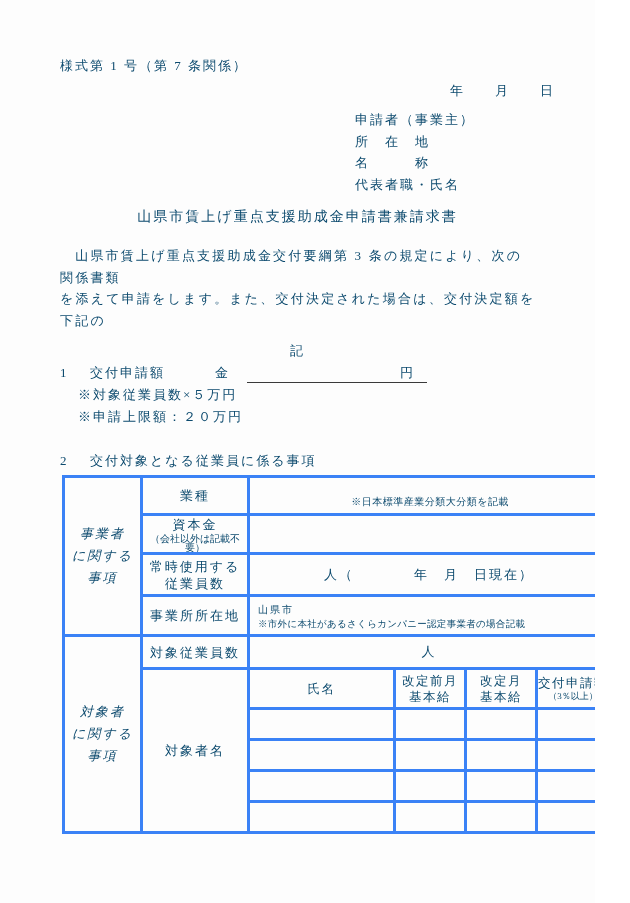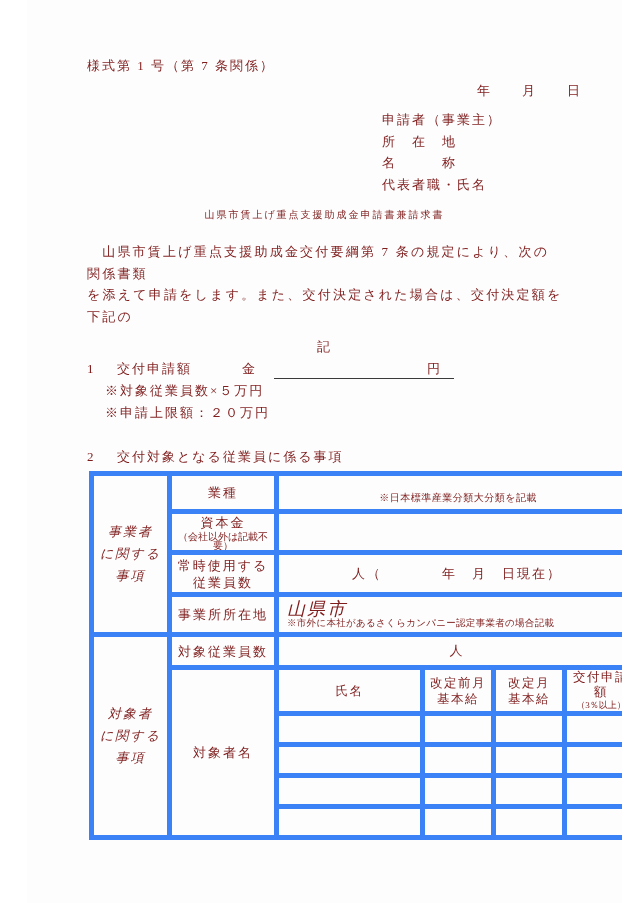--- a/index.html
+++ b/index.html
@@ -1,60 +1,60 @@
 <!DOCTYPE html>
 <html><head>
 <meta charset="utf-8">
 <style>
   html,body{margin:0;padding:0;background:#ffffff;}
   .page{
     position:relative;width:595px;height:903px;background:#fdfdfd;
     font-family:"Liberation Serif","DejaVu Serif",serif;
-    color:#7f1d1d;font-size:13px;overflow:hidden;margin-left:27px;
+    color:#0c4a6e;font-size:13px;overflow:hidden;
   }
   .ls{letter-spacing:2px;}
   .form-number{padding-top:57px;margin-left:60px;}
   .date-line{margin-top:7px;margin-right:40px;text-align:right;}
   .addressee-line{margin-top:3px;margin-left:60px;}
   .addressee-suffix{margin-left:58px;}
   .applicant-block{margin-left:355px;margin-top:9px;line-height:21.5px;}
-  .doc-title{margin-top:13px;text-align:center;font-size:10px;}
+  .doc-title{margin-top:13px;text-align:center;font-size:14px;}
   .paragraph{margin:19px 58px 0 60px;line-height:21.6px;letter-spacing:2.2px;}
   .ki{margin-top:11px;text-align:center;}
   .item-line{margin-left:60px;margin-top:4px;}
   .item-num{display:inline-block;width:14px;}
   .item1-label{margin-left:16px;}
   .currency-prefix{margin-left:50px;}
   .blank-line{
     display:inline-block;width:180px;margin-left:17px;
     border-bottom:1px solid #3a3a3a;text-align:right;
     padding-right:12px;box-sizing:border-box;
   }
   .item-note{margin-left:78px;margin-top:2px;line-height:20px;}
   .item2-line{margin-left:60px;margin-top:25px;}
   .item2-label{margin-left:16px;}
 
   table.form-table{
     margin:5px 0 0 62px;border-collapse:collapse;table-layout:fixed;
     width:546px;
   }
   .form-table td{
-    border:5px solid #3b82f6;vertical-align:middle;text-align:center;
+    border:3px solid #3b82f6;vertical-align:middle;text-align:center;
     padding:0;overflow:hidden;
   }
   .pre{white-space:pre-line;}
   .r1{height:38px;} .r2{height:38px;} .r3{height:42px;} .r4{height:40px;}
   .r5{height:33px;} .r6{height:40px;} .re{height:31px;}
   td.group-cell{line-height:22px;font-style:italic;}
   td.note-cell{text-align:center;vertical-align:bottom;padding:0 6px 4px 8px;}
   .small-note{font-size:10px;letter-spacing:0.5px;}
   .capital-sub{display:block;font-size:10px;letter-spacing:0;line-height:9px;margin-top:1px;}
   td.label-cell{line-height:17px;}
   td.location-cell{text-align:left;vertical-align:middle;padding:2px 4px 2px 8px;line-height:15px;}
-  .location-city{display:block;font-size:18px;letter-spacing:2px;line-height:16px;font-style:italic;}
+  .location-city{display:block;font-size:10px;letter-spacing:2px;line-height:16px;}
   .location-note{display:block;font-size:9.5px;letter-spacing:0.3px;line-height:12px;}
   td.subheader-cell{line-height:16px;font-size:12.5px;letter-spacing:1.5px;}
   .rate-sub{display:block;font-size:9px;letter-spacing:0;line-height:11px;}
   .rate-main{display:block;line-height:15px;}
 </style>
 </head>
 <body>
 
 <div class="page">
 
@@ -66,21 +66,21 @@
   <div class="applicant-block ls">
     <div>申請者（事業主）</div>
     <div>所　在　地</div>
     <div>名　　　称</div>
     <div>代表者職・氏名</div>
   </div>
 
   <div class="doc-title ls">山県市賃上げ重点支援助成金申請書兼請求書</div>
 
   <div class="paragraph">
-    <div>　山県市賃上げ重点支援助成金交付要綱第 7 条の規定により、次の関係書類</div>
+    <div>　山県市賃上げ重点支援助成金交付要綱第 3 条の規定により、次の関係書類</div>
     <div>を添えて申請をします。また、交付決定された場合は、交付決定額を下記の</div>
   </div>
 
   <div class="ki ls">記</div>
 
   <div class="item-line ls">
     <span class="item-num">1</span><span class="item1-label">交付申請額</span><span class="currency-prefix">金</span><span class="blank-line"><span>円</span></span>
   </div>
   <div class="item-note ls">※対象従業員数×５万円</div>
   <div class="item-note ls">※申請上限額：２０万円</div>

